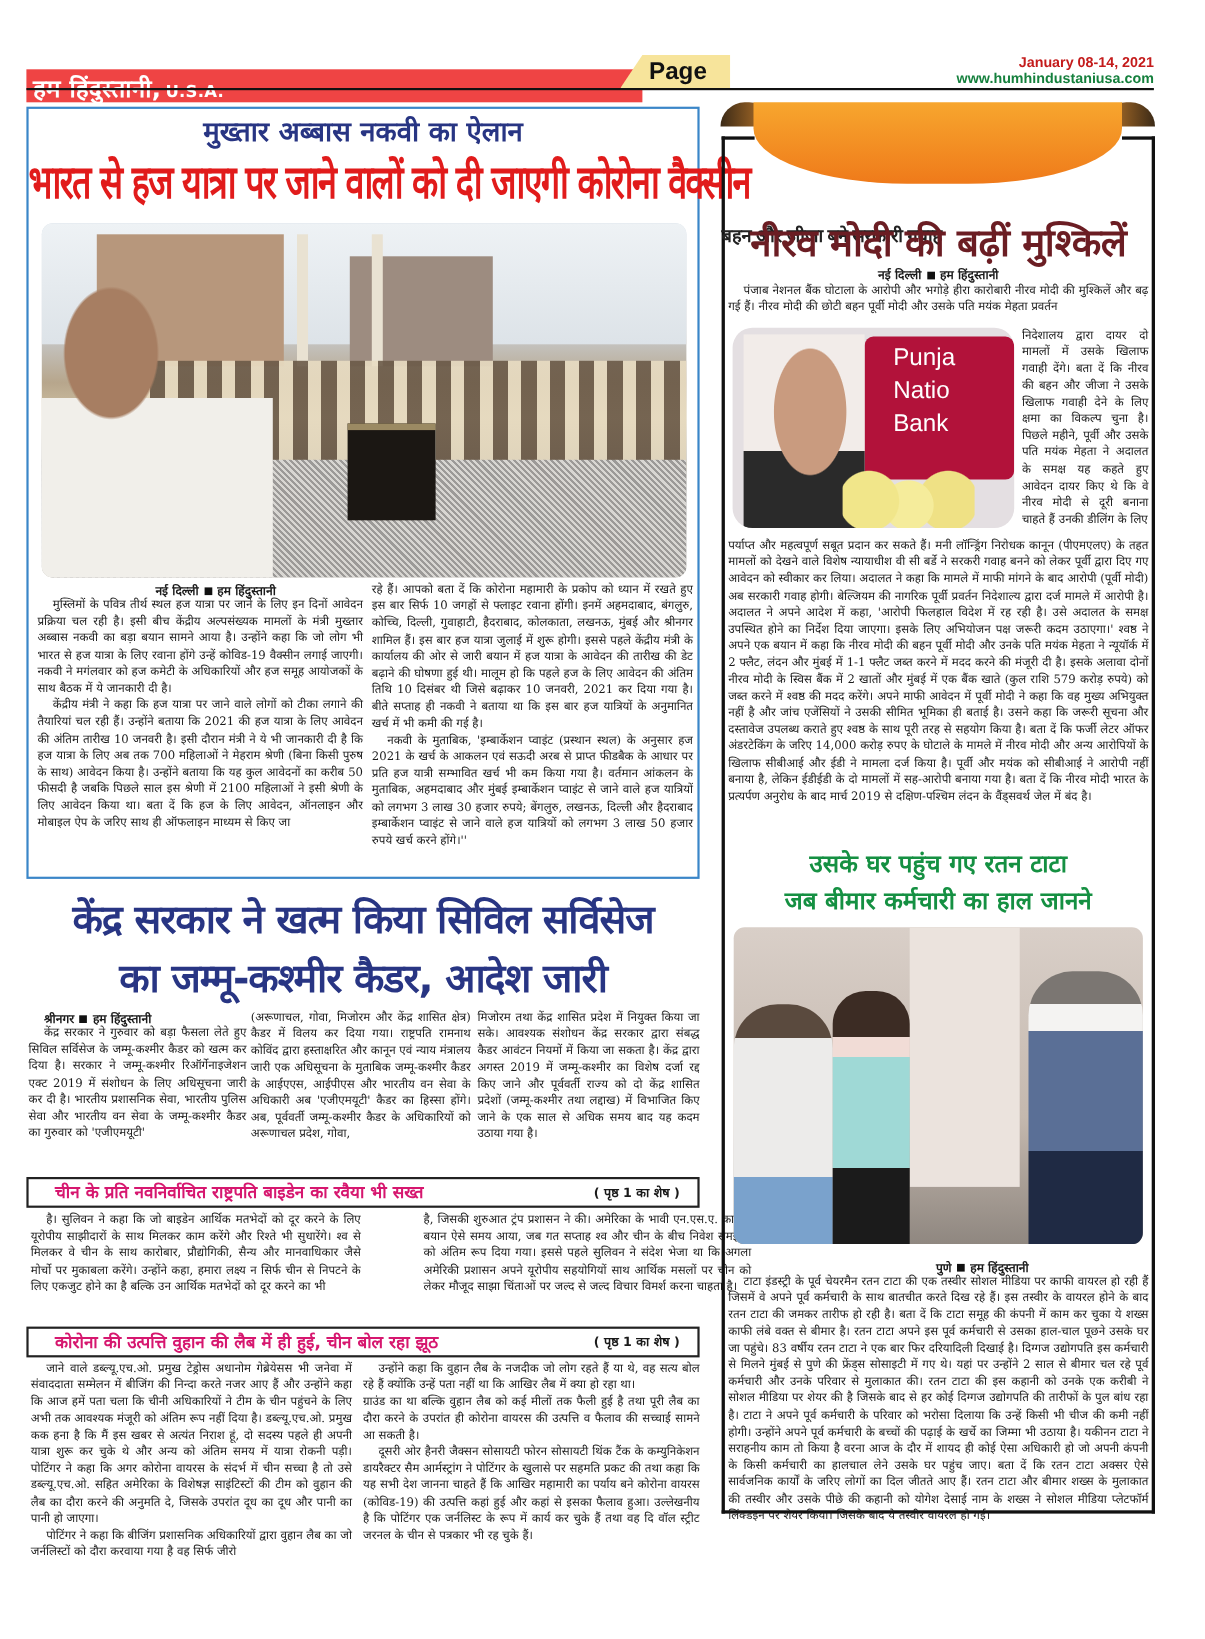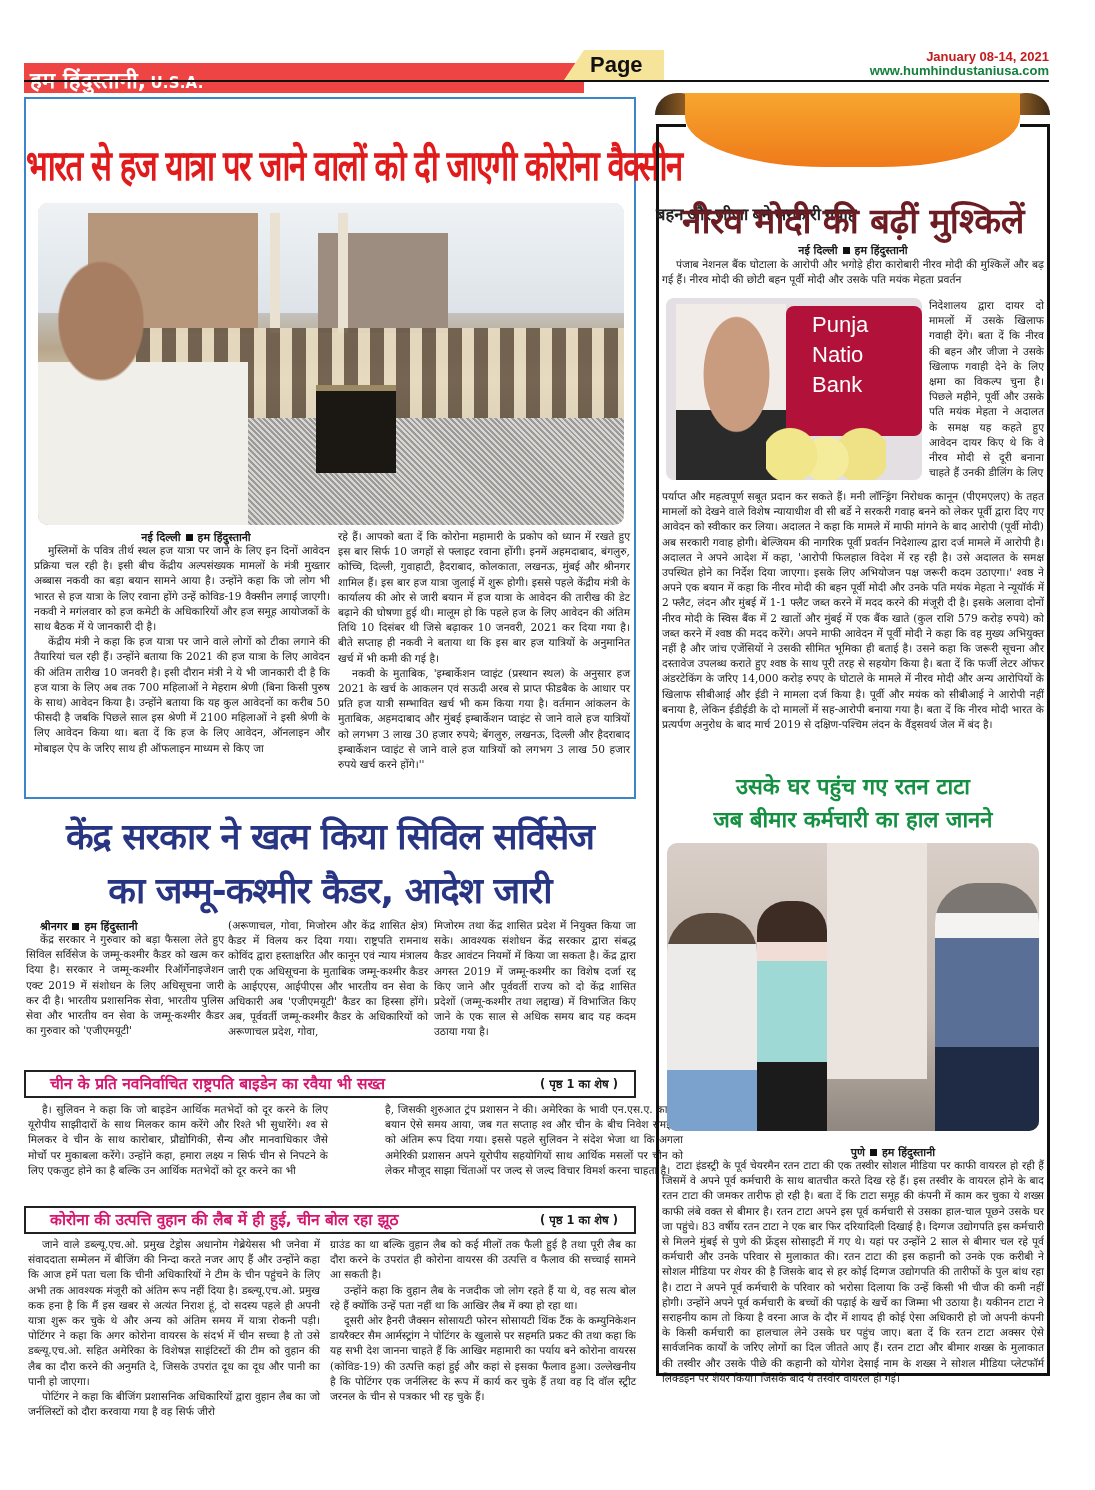--- a/index.html
+++ b/index.html
@@ -60,21 +60,21 @@
   .ribbon-curl-l { position: absolute; left: 0; top: 0; width: 48px; height: 22px; background: linear-gradient(90deg, #3b2a17, #c17a2a); border-radius: 24px 24px 0 0; }
   .ribbon-curl-r { position: absolute; right: 0; top: 0; width: 48px; height: 22px; background: linear-gradient(270deg, #3b2a17, #c17a2a); border-radius: 24px 24px 0 0; }
   .ribbon-text { position: absolute; left: 0; top: 6px; width: 100%; text-align: center; color: #fff; font-family: "DejaVu Sans", sans-serif; font-weight: bold; font-size: 40px; line-height: 56px; }
   .right-box { position: absolute; left: 656px; top: 124px; width: 394px; height: 1252px; border: 3px solid #111; border-top: none; }
   .right-box-top-l { position: absolute; left: 656px; top: 124px; width: 30px; height: 3px; background: #111; }
   .right-box-top-r { position: absolute; left: 1020px; top: 124px; width: 30px; height: 3px; background: #111; }
   .nirav-kicker { position: absolute; left: 656px; top: 176px; width: 394px; text-align: left; font-family: Liberation Serif, serif; font-weight: bold; font-size: 16.5px; color: #222; margin-top: 26px; }
   .nirav-head { position: absolute; left: 656px; top: 196px; width: 394px; text-align: center; color: #6b1d23; font-family: "DejaVu Sans", sans-serif; font-weight: bold; font-size: 35px; letter-spacing: -0.5px; }
   .nirav-byline { position: absolute; left: 656px; top: 242px; width: 394px; text-align: center; font-weight: bold; font-size: 11px; }
   .nirav-lead { left: 662px; top: 257px; width: 382px; }
-  .nirav-photo { position: absolute; left: 666px; top: 298px; width: 256px; height: 182px; border-radius: 8px; overflow: hidden; background: #e4dfe2; }
+  .nirav-photo { position: absolute; left: 666px; top: 298px; width: 256px; height: 182px; border-radius: 18px; overflow: hidden; background: #e4dfe2; }
   .nirav-photo .face { position: absolute; left: 10px; top: 6px; width: 110px; height: 176px; background: radial-gradient(ellipse at 55% 40%, #c99b7f 0 38%, transparent 39%), linear-gradient(180deg, #f2ece9 60%, #2a2a2a 60%); }
   .nirav-photo .logo { position: absolute; left: 120px; top: 8px; width: 136px; height: 130px; background: #b2123a; border-radius: 8px; }
   .nirav-photo .logo-text { position: absolute; left: 146px; top: 12px; color: #fff; font-family: "Liberation Sans", sans-serif; font-size: 22px; line-height: 30px; white-space: pre; }
   .nirav-photo .bags { position: absolute; left: 100px; top: 100px; width: 120px; height: 82px; background: radial-gradient(circle at 20% 70%, #f1e68a 0 24%, transparent 25%), radial-gradient(circle at 50% 75%, #f5ec9b 0 26%, transparent 27%), radial-gradient(circle at 80% 70%, #efe185 0 24%, transparent 25%); }
   .nirav-col-side { left: 929px; top: 298px; width: 115px; }
   .nirav-col-full { left: 662px; top: 489px; width: 382px; }
 
   .tata-head { position: absolute; left: 656px; top: 770px; width: 394px; text-align: center; color: #159042; font-family: "DejaVu Sans", sans-serif; font-weight: bold; font-size: 22px; line-height: 33px; }
   .tata-photo { position: absolute; left: 667px; top: 843px; width: 372px; height: 288px; border-radius: 10px; overflow: hidden; background: linear-gradient(180deg, #d9cfc8 0%, #c4b8ae 60%, #8f8780 100%); }
   .tata-photo .p1 { position: absolute; left: 0; top: 70px; width: 90px; height: 218px; background: linear-gradient(180deg, #5a4a3e 0 14%, #ecebea 14% 72%, #7aa2cc 72%); border-radius: 40px 40px 0 0; }
@@ -99,20 +99,21 @@
       <span>Page 19</span>
     </div>
   <div class="mast-date">
     <div class="date">January 08-14, 2021</div>
     <div class="url">www.humhindustaniusa.com</div>
   </div>
   <div class="mast-rule"></div>
 </div>
 
 <div class="hajj-box">
+  <div class="hajj-kicker">मुख्तार अब्बास नकवी का ऐलान</div>
   <div class="hajj-head">भारत से हज यात्रा पर जाने वालों को दी जाएगी कोरोना वैक्सीन</div>
   <div class="hajj-photo">
     <div class="sky"></div>
     <div class="tower-l"></div>
     <div class="tower-r"></div>
     <div class="minaret" style="left:232px"></div>
     <div class="minaret" style="left:300px"></div>
     <div class="arches"></div>
     <div class="crowd"></div>
     <div class="kaaba"></div>
@@ -161,22 +162,22 @@
 
 <div class="rem-box" style="top:1206px">
   <div class="rem-title">कोरोना की उत्पत्ति वुहान की लैब में ही हुई, चीन बोल रहा झूठ</div>
   <div class="rem-tag">( पृष्ठ  1 का शेष )</div>
 </div>
 <div class="col-text wuhan-col1">
   <p>जाने वाले डब्ल्यू.एच.ओ. प्रमुख टेड्रोस अधानोम गेब्रेयेसस भी जनेवा में संवाददाता सम्मेलन में बीजिंग की निन्दा करते नजर आए हैं और  उन्होंने कहा कि आज हमें पता चला कि चीनी अधिकारियों ने टीम के चीन पहुंचने के लिए अभी तक आवश्यक मंजूरी को अंतिम रूप नहीं दिया है। डब्ल्यू.एच.ओ. प्रमुख कक हना है कि मैं इस खबर से अत्यंत निराश हूं, दो सदस्य पहले ही अपनी यात्रा शुरू कर चुके थे और अन्य को अंतिम समय में यात्रा रोकनी पड़ी। पोटिंगर ने कहा कि अगर कोरोना वायरस के संदर्भ में चीन सच्चा है तो उसे डब्ल्यू.एच.ओ. सहित अमेरिका के विशेषज्ञ साइंटिस्टों की टीम को वुहान की लैब का दौरा करने की अनुमति दे, जिसके उपरांत दूध का दूध और पानी का पानी हो जाएगा।</p>
   <p>पोटिंगर ने कहा कि बीजिंग प्रशासनिक अधिकारियों द्वारा वुहान लैब का जो जर्नलिस्टों को दौरा करवाया गया है वह सिर्फ जीरो</p>
 </div>
 <div class="col-text wuhan-col2">
+  <p>उन्होंने कहा कि वुहान लैब के नजदीक जो लोग रहते हैं या थे, वह सत्य बोल रहे हैं क्योंकि उन्हें पता नहीं था कि आखिर लैब में क्या हो रहा था।</p>
   <p style="text-indent:0">ग्राउंड का था बल्कि वुहान लैब को कई मीलों तक फैली हुई है तथा पूरी लैब का दौरा करने के उपरांत ही कोरोना वायरस की उत्पत्ति व फैलाव की सच्चाई सामने आ सकती है।</p>
-  <p>उन्होंने कहा कि वुहान लैब के नजदीक जो लोग रहते हैं या थे, वह सत्य बोल रहे हैं क्योंकि उन्हें पता नहीं था कि आखिर लैब में क्या हो रहा था।</p>
   <p>दूसरी ओर हैनरी जैक्सन सोसायटी फोरन सोसायटी थिंक टैंक के कम्युनिकेशन डायरैक्टर सैम आर्मस्ट्रांग ने पोटिंगर के खुलासे पर सहमति प्रकट की तथा कहा कि यह सभी देश जानना चाहते हैं कि आखिर महामारी का पर्याय बने कोरोना वायरस (कोविड-19) की उत्पत्ति कहां हुई और कहां से इसका फैलाव हुआ।  उल्लेखनीय है कि पोटिंगर एक जर्नलिस्ट के रूप में कार्य कर चुके हैं तथा वह दि वॉल स्ट्रीट जरनल के चीन से पत्रकार भी रह चुके हैं।</p>
 </div>
 
 <div class="right-box"></div>
 <div class="right-box-top-l"></div>
 <div class="right-box-top-r"></div>
 <div class="ribbon">
   <div class="ribbon-curl-l"></div>
   <div class="ribbon-curl-r"></div>
   <div class="ribbon-bg"></div>

